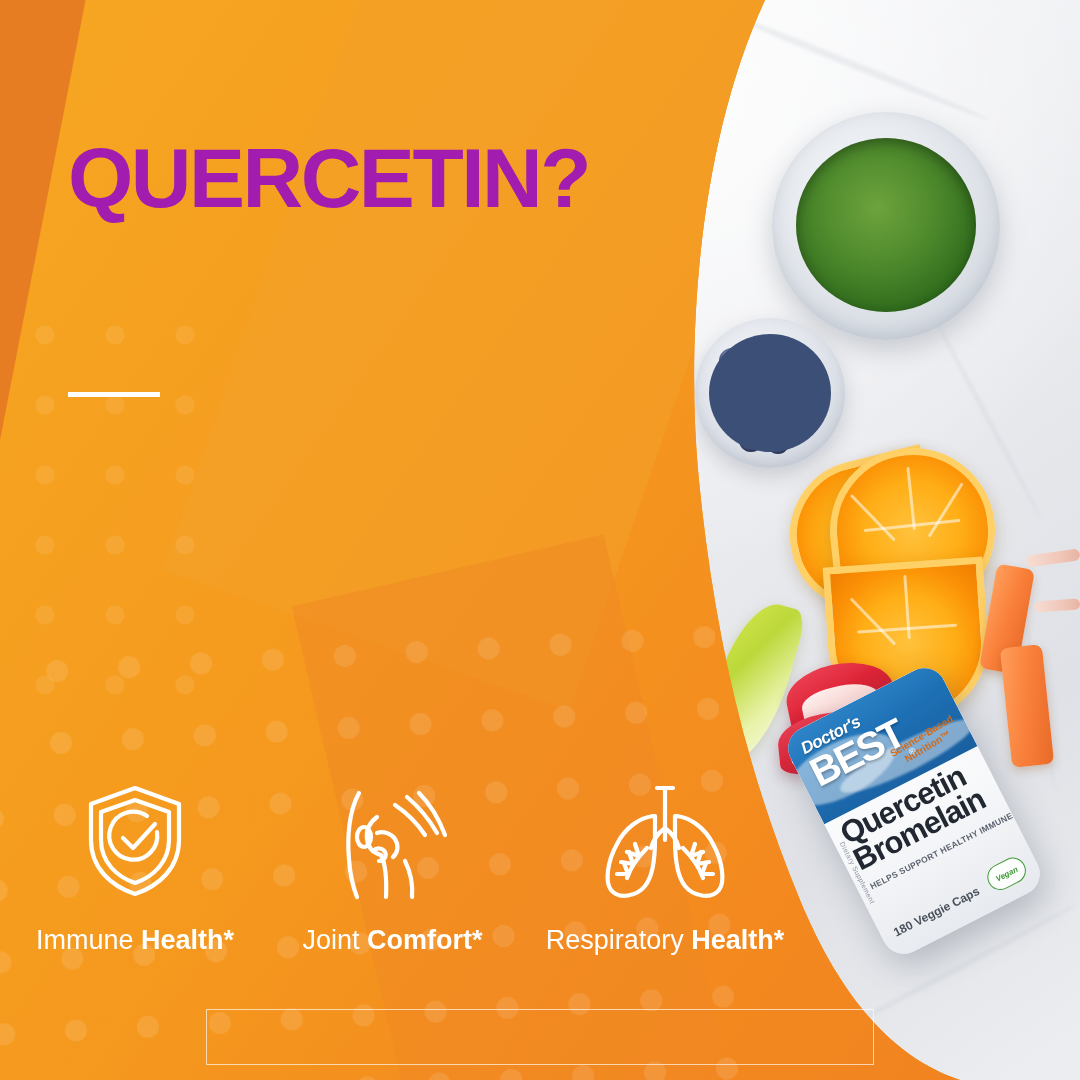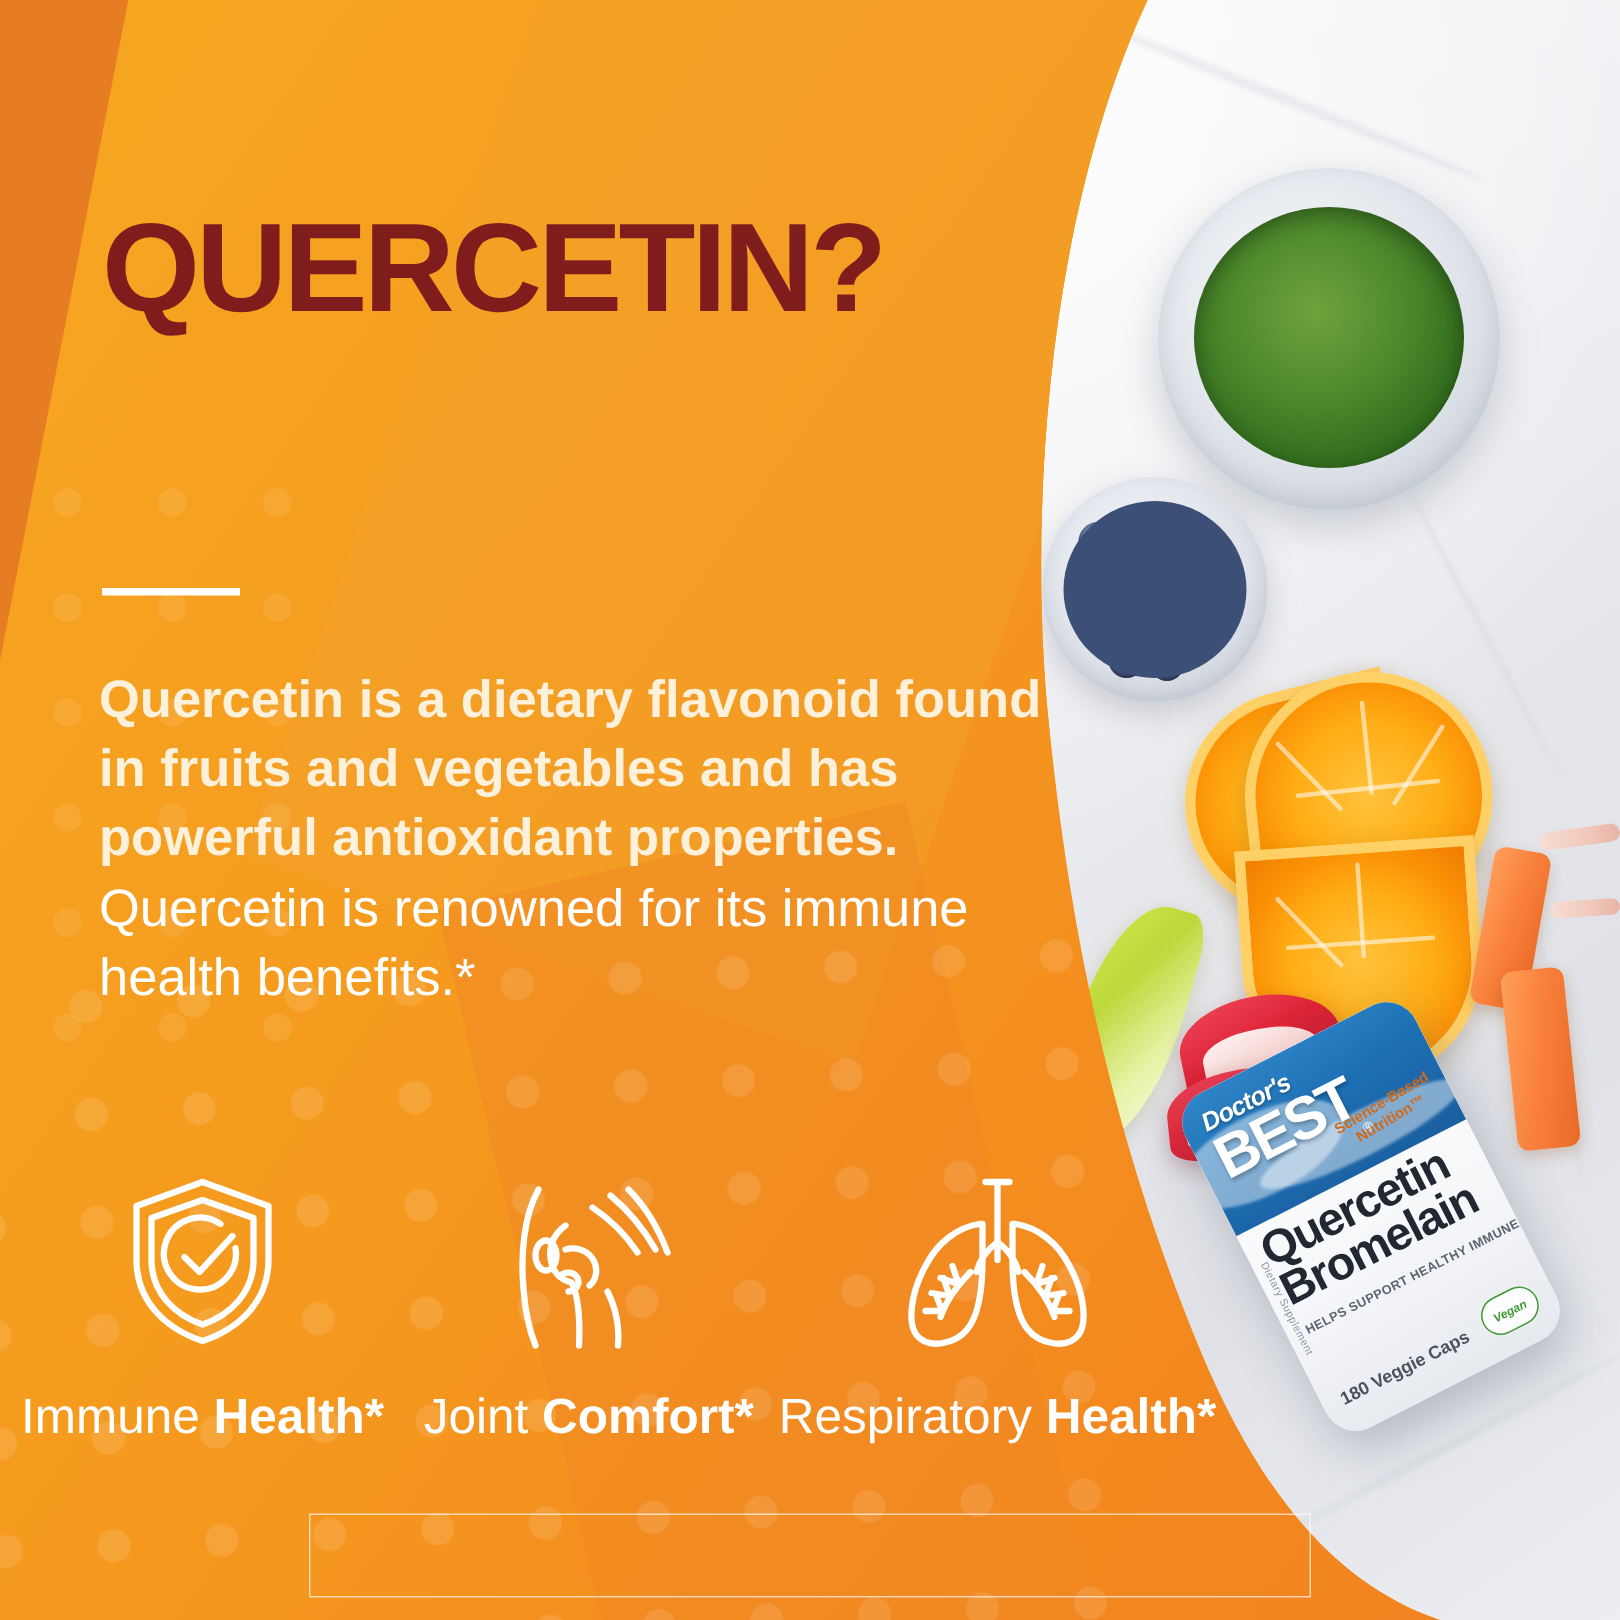--- a/index.html
+++ b/index.html
@@ -205,21 +205,21 @@
 
   
   .content{ position:absolute; inset:0; }
 
   .headline{
     position:absolute; left:68px; top:138px;
     font-size:84px; font-weight:bold; line-height:.97;
     letter-spacing:-2.5px;
   }
   .hl-1{ color:#ffffff; display:block; }
-  .hl-2{ color:#7f1d1d; display:block;text-align:center; }
+  .hl-2{ color:#a21caf; display:block;text-align:center; }
 
   .divider{
     position:absolute; left:68px; top:392px;
     width:92px; height:5px; background:#ffffff;
   }
 
   .body-copy{
     position:absolute; left:66px; top:444px; width:640px;
     font-size:35px; line-height:1.32; color:#ffffff;
   }
@@ -230,21 +230,21 @@
   .benefits{
     position:absolute; left:0; top:778px; width:840px;
     display:flex; justify-content:flex-start; align-items:flex-end;
   }
   .benefit{ text-align:center; }
   .benefit:nth-child(1){ width:270px; }
   .benefit:nth-child(2){ width:245px; }
   .benefit:nth-child(3){ width:300px; }
   .benefit-icon{ height:125px; display:flex; align-items:center; justify-content:center; }
   .benefit-label{
-    margin-top:22px; font-size:33px; color:#ffffff; white-space:nowrap;
+    margin-top:22px; font-size:27px; color:#ffffff; white-space:nowrap;
   }
   .benefit-label b{ font-weight:bold; }
 
   .disclaimer{
     position:absolute; left:206px; top:1009px; width:668px; height:56px;
     border:1px solid rgba(255,255,255,.65);
     color:#ffffff; font-size:13.5px; line-height:1.5;
     display:flex; flex-direction:column; align-items:center; justify-content:center;
     text-align:center;
   }
@@ -346,23 +346,20 @@
   </div>
 
   <div class="content">
 
     <h1 class="headline">
       <span class="hl-2">QUERCETIN?</span>
     </h1>
 
     <div class="divider"></div>
 
-    <p class="body-copy">
-      <b>Quercetin is a dietary flavonoid found in fruits and vegetables and has powerful antioxidant properties.</b><span class="reg"> Quercetin is renowned for its immune health benefits.*</span>
-    </p>
 
     <div class="benefits">
 
       <div class="benefit">
         <div class="benefit-icon">
           <svg width="108" height="118" viewBox="0 0 108 118" fill="none" stroke="#fff" stroke-width="4.2" stroke-linecap="round" stroke-linejoin="round">
             <path d="M54 6 L98 22 V58 C98 86 78 104 54 112 C30 104 10 86 10 58 V22 Z"></path>
             <path d="M54 18 L88 30 V58 C88 80 72 95 54 101 C36 95 20 80 20 58 V30 Z"></path>
             <path d="M76 50 A24 24 0 1 1 66 34"></path>
             <path d="M42 56 L52 66 L74 42"></path>

